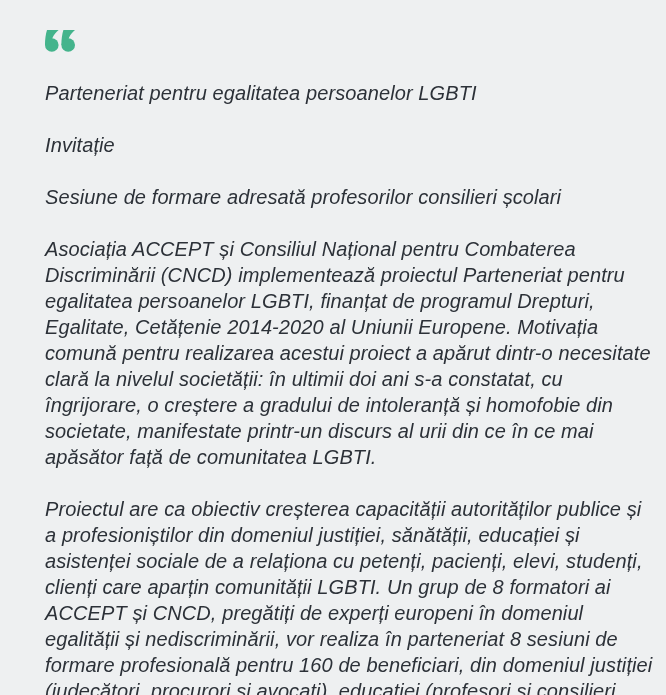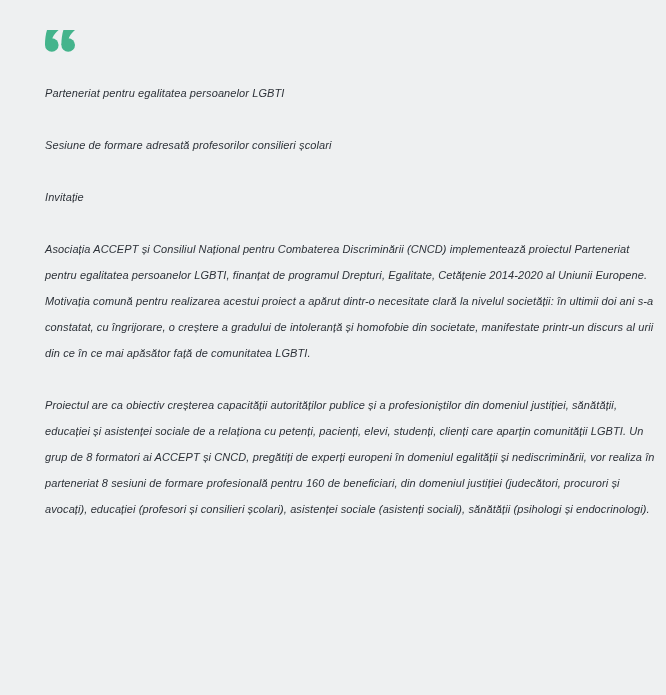--- a/index.html
+++ b/index.html
@@ -29,21 +29,21 @@
     display: block;
   }
   .quote-icon svg path,
   .quote-icon svg circle {
     fill: currentColor;
   }
   .quote-para {
     margin: 0 0 26px 0;
     font-family: "Liberation Sans", sans-serif;
     font-style: italic;
-    font-size: 11px;
+    font-size: 20px;
     line-height: 26px;
     letter-spacing: 0.1px;
     color: var(--text-color, #2c3138);
   }
 </style>
 </head>
 <body>
 
 <main class="content">
   <blockquote style="margin:0; padding:0;">
@@ -55,19 +55,19 @@
           <circle cx="6.8" cy="15" r="6.8"></circle>
         </g>
         <g transform="translate(16.4,0)">
           <path d="M13.6 0 L2 0 C0.7 4.2 0 9.3 0 15 L6 15 C6 9.8 8.3 4.4 13.6 0 Z"></path>
           <circle cx="6.8" cy="15" r="6.8"></circle>
         </g>
       </svg>
     </span>
 
     <p class="quote-para">Parteneriat pentru egalitatea persoanelor LGBTI</p>
+    <p class="quote-para">Invitație</p>
     <p class="quote-para">Sesiune de formare adresată profesorilor consilieri școlari</p>
-    <p class="quote-para">Invitație</p>
     <p class="quote-para">Asociația ACCEPT și Consiliul Național pentru Combaterea Discriminării (CNCD) implementează proiectul Parteneriat pentru egalitatea persoanelor LGBTI, finanțat de programul Drepturi, Egalitate, Cetățenie 2014-2020 al Uniunii Europene. Motivația comună pentru realizarea acestui proiect a apărut dintr-o necesitate clară la nivelul societății: în ultimii doi ani s-a constatat, cu îngrijorare, o creștere a gradului de intoleranță și homofobie din societate, manifestate printr-un discurs al urii din ce în ce mai apăsător față de comunitatea LGBTI.</p>
     <p class="quote-para">Proiectul are ca obiectiv creșterea capacității autorităților publice și a profesioniștilor din domeniul justiției, sănătății, educației și asistenței sociale de a relaționa cu petenți, pacienți, elevi, studenți, clienți care aparțin comunității LGBTI. Un grup de 8 formatori ai ACCEPT și CNCD, pregătiți de experți europeni în domeniul egalității și nediscriminării, vor realiza în parteneriat 8 sesiuni de formare profesională pentru 160 de beneficiari, din domeniul justiției (judecători, procurori și avocați), educației (profesori și consilieri școlari), asistenței sociale (asistenți sociali), sănătății (psihologi și endocrinologi).</p>
 
   </blockquote>
 </main>
 
 </body></html>

